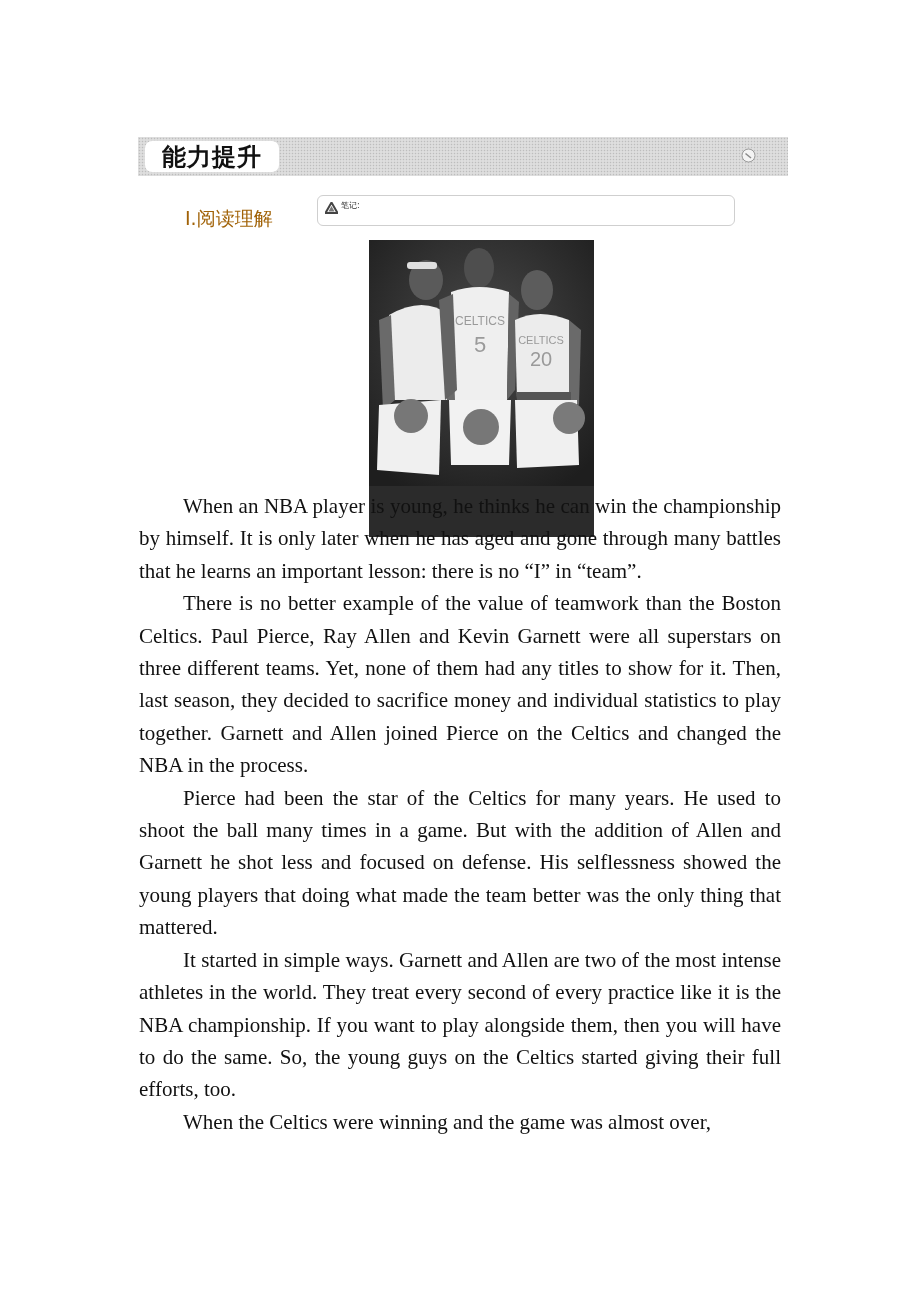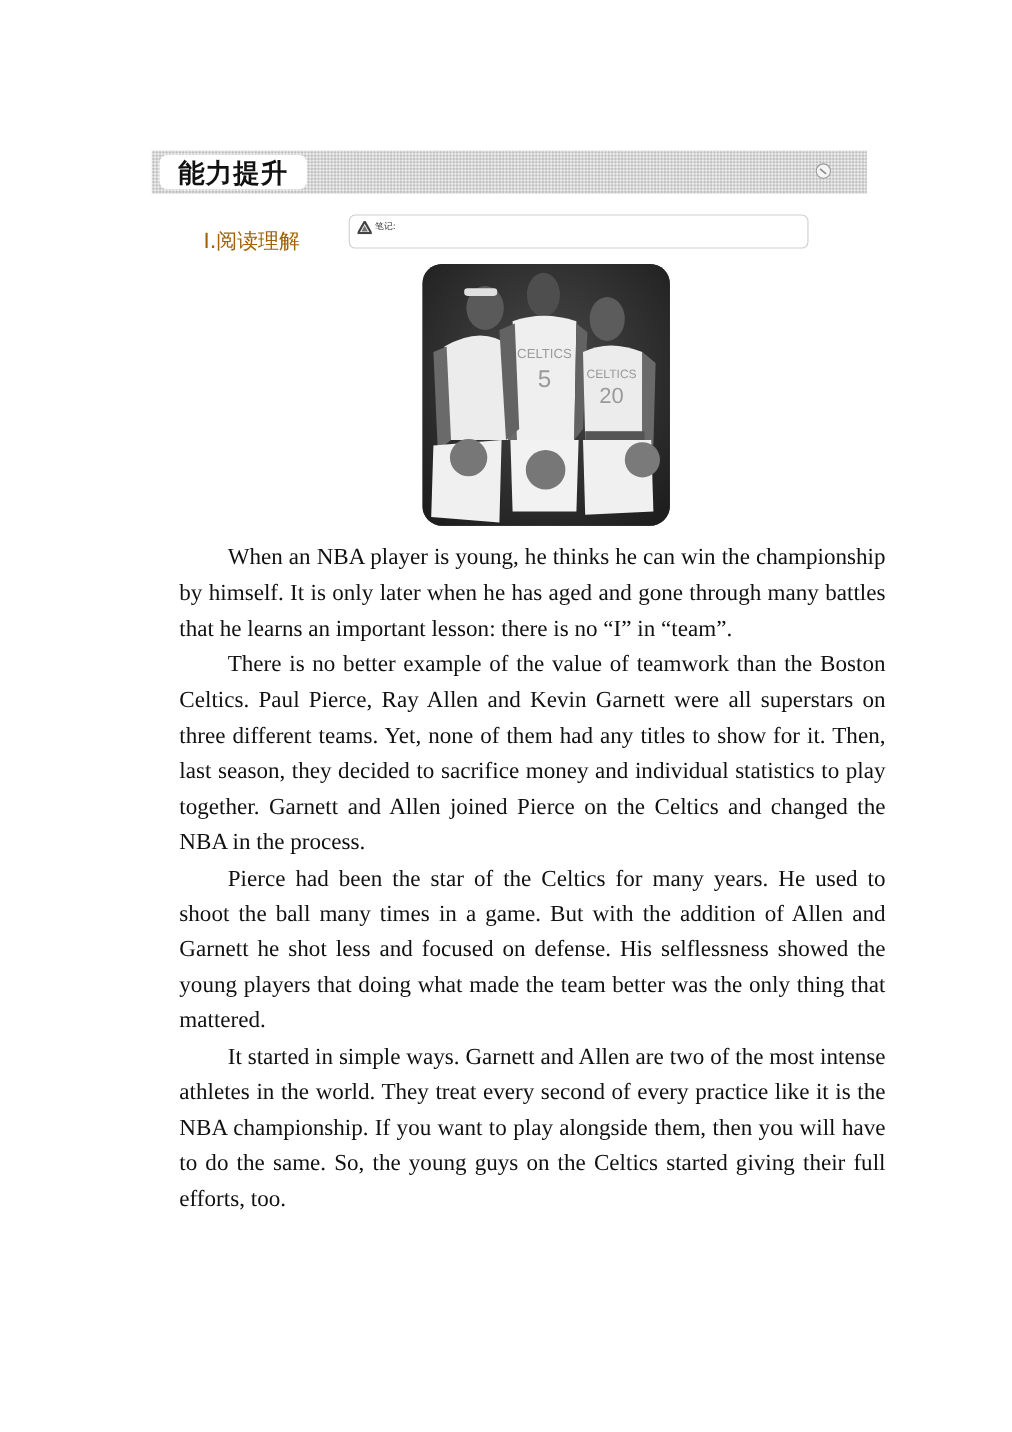--- a/index.html
+++ b/index.html
@@ -83,36 +83,34 @@
       position: absolute;
       left: 185px;
       top: 206px;
       font-family: "DejaVu Sans", sans-serif;
       font-size: 19px;
       color: #a16207;
       white-space: nowrap;
     }
     .photo {
       position: absolute;
-      left: 384px;
+      left: 369px;
       top: 240px;
       width: 225px;
-      height: 238px;
+      height: 297px;
       background: #2b2b2b;
       overflow: hidden;
-      border-radius: 18px;
     }
     .article {
       position: absolute;
       left: 139px;
       top: 490px;
       width: 642px;
       font-size: 21px;
       line-height: 32.4px;
-      margin-left: 24px;
     }
     .article p {
       margin: 0;
       text-align: justify;
       text-indent: 44px;
     }
   </style>
 </head>
 <body>
 
@@ -173,13 +171,14 @@
     <path d="M146 160 L208 160 L210 225 L148 228 Z" fill="#f0f0f0"></path>
     <circle cx="200" cy="178" r="16" fill="#7a7a7a"></circle>
   </svg>
 </div>
 
 <div class="article">
   <p>When an NBA player is young, he thinks he can win the championship by himself. It is only later when he has aged and gone through many battles that he learns an important lesson: there is no “I” in “team”.</p>
   <p>There is no better example of the value of teamwork than the Boston Celtics. Paul Pierce, Ray Allen and Kevin Garnett were all superstars on three different teams. Yet, none of them had any titles to show for it. Then, last season, they decided to sacrifice money and individual statistics to play together. Garnett and Allen joined Pierce on the Celtics and changed the NBA in the process.</p>
   <p>Pierce had been the star of the Celtics for many years. He used to shoot the ball many times in a game. But with the addition of Allen and Garnett he shot less and focused on defense. His selflessness showed the young players that doing what made the team better was the only thing that mattered.</p>
   <p>It started in simple ways. Garnett and Allen are two of the most intense   athletes in the world. They treat every second of every practice like it is the NBA championship. If you want to play alongside them, then you will have to do the same. So, the young guys on the Celtics started giving their full efforts, too.</p>
+  <p>When the Celtics were winning and the game was almost over,</p>
 </div>
 
 </body></html>

